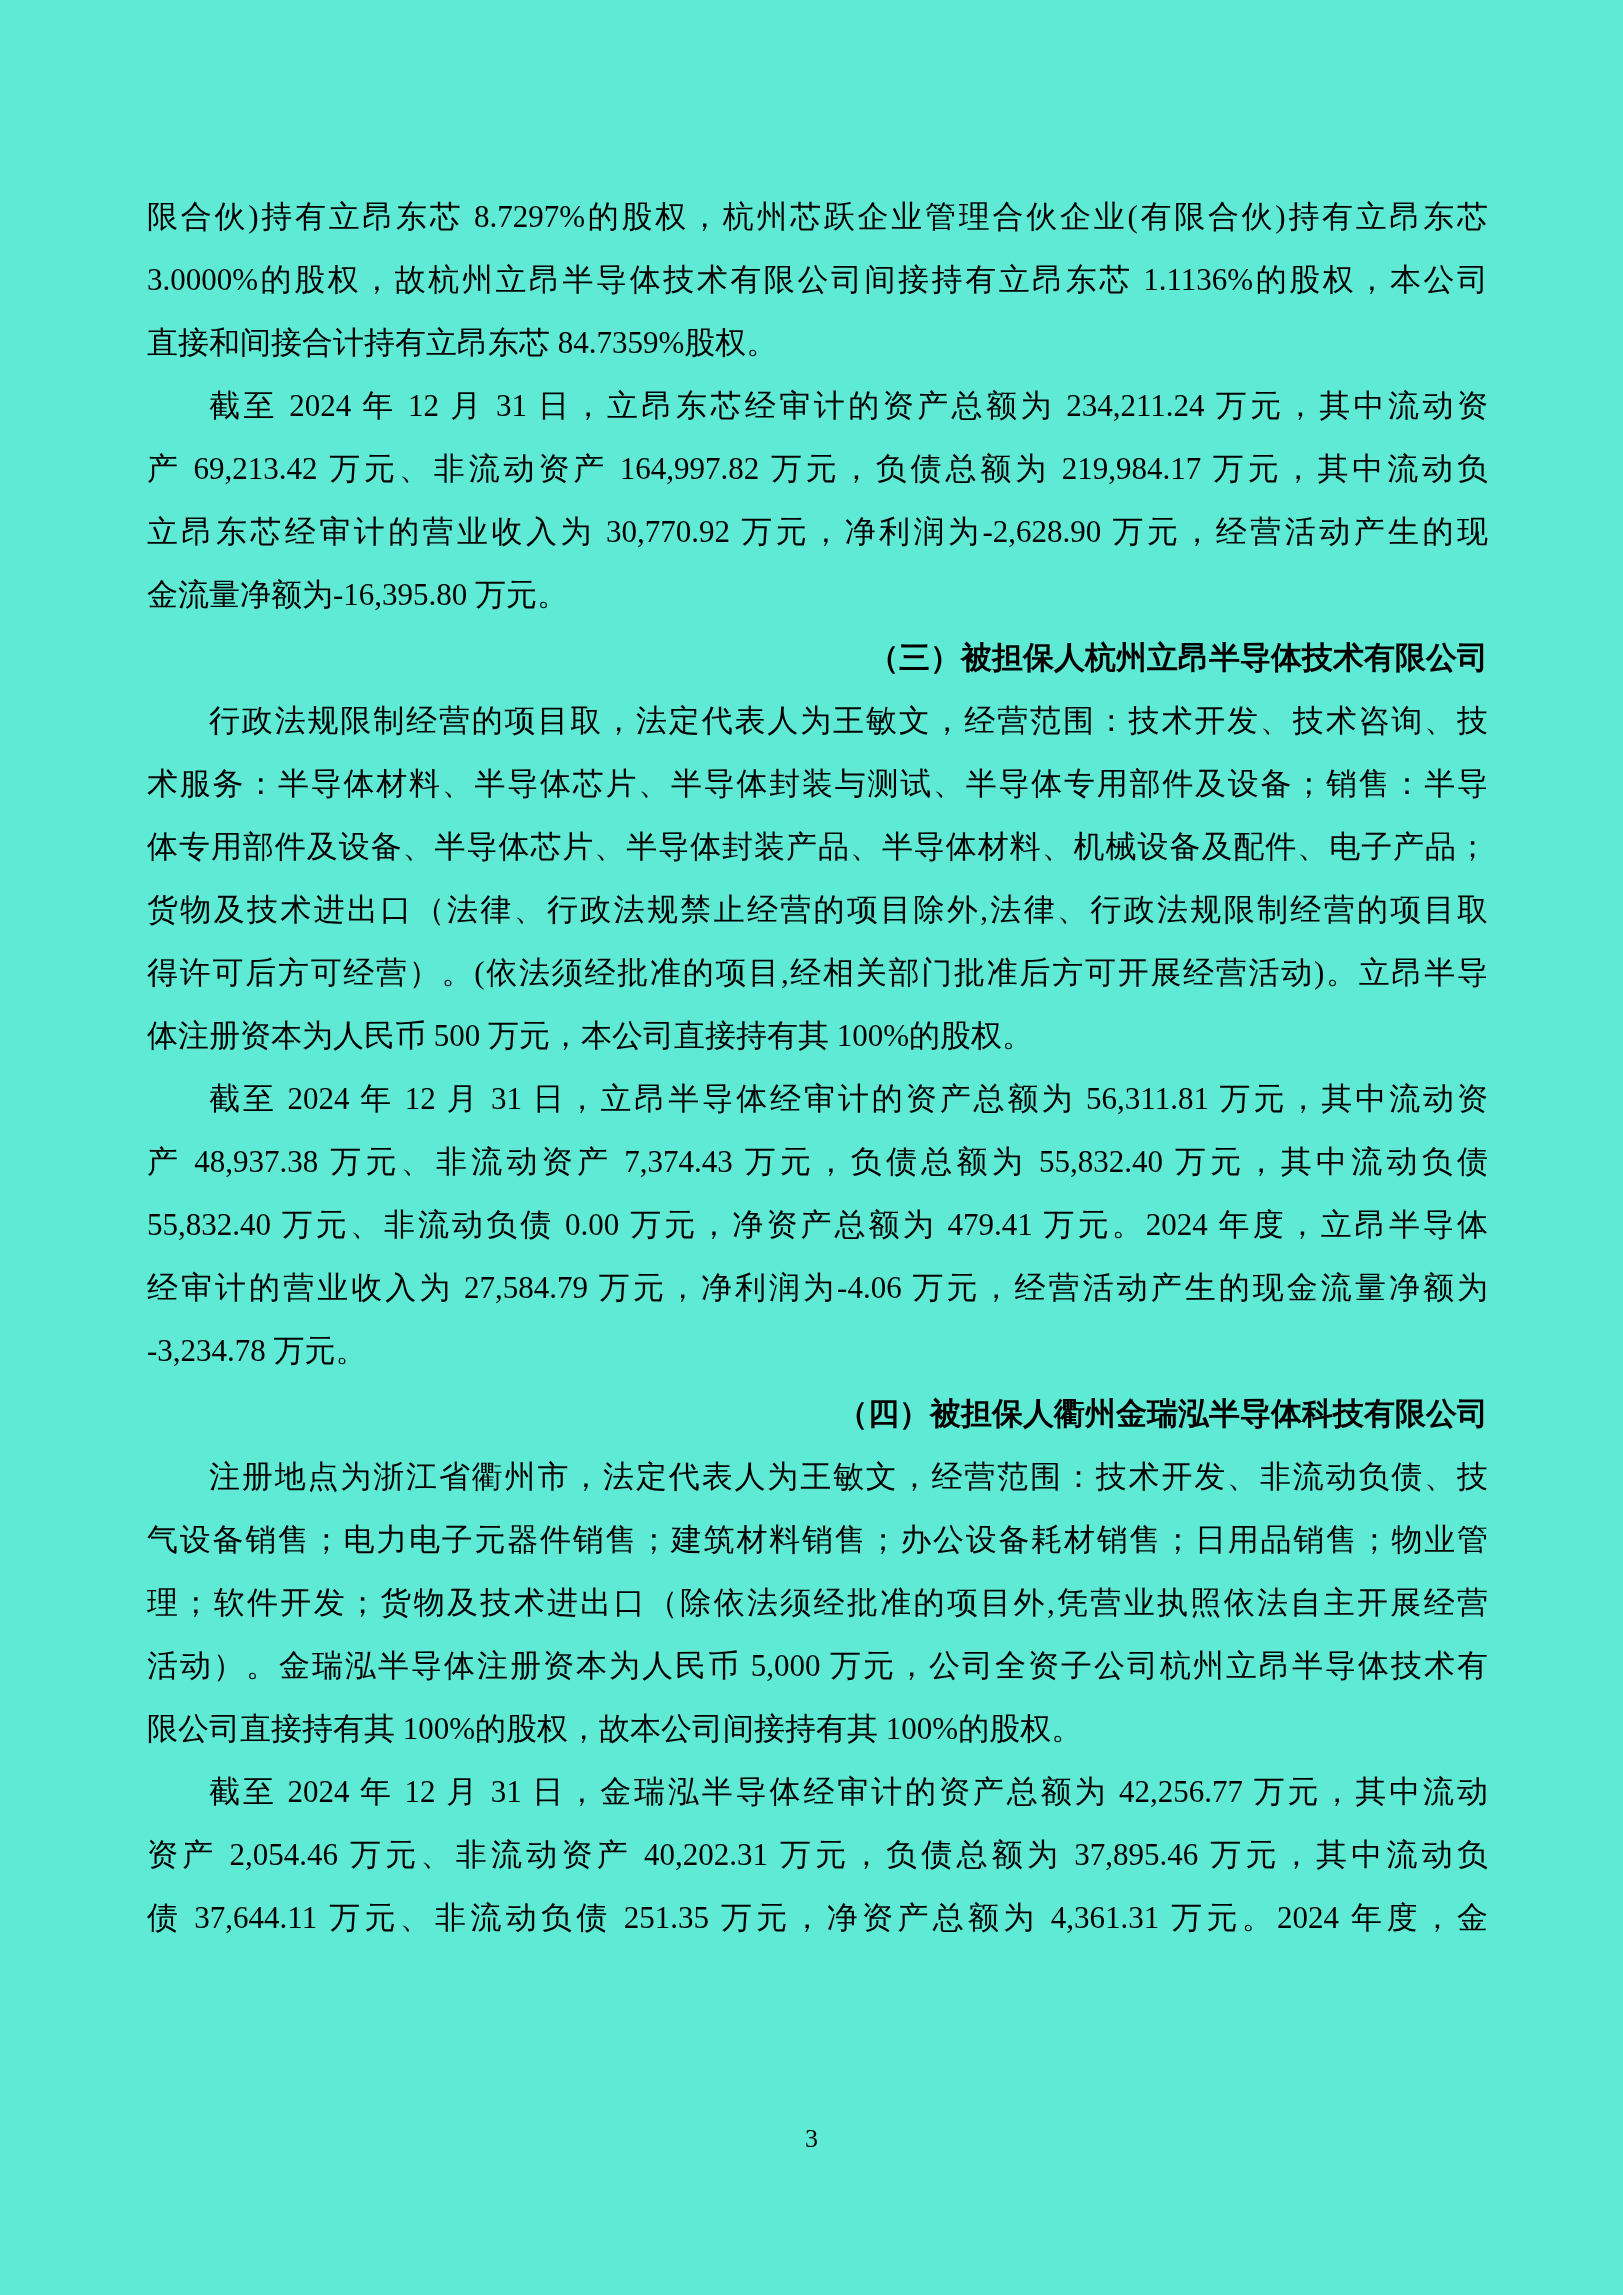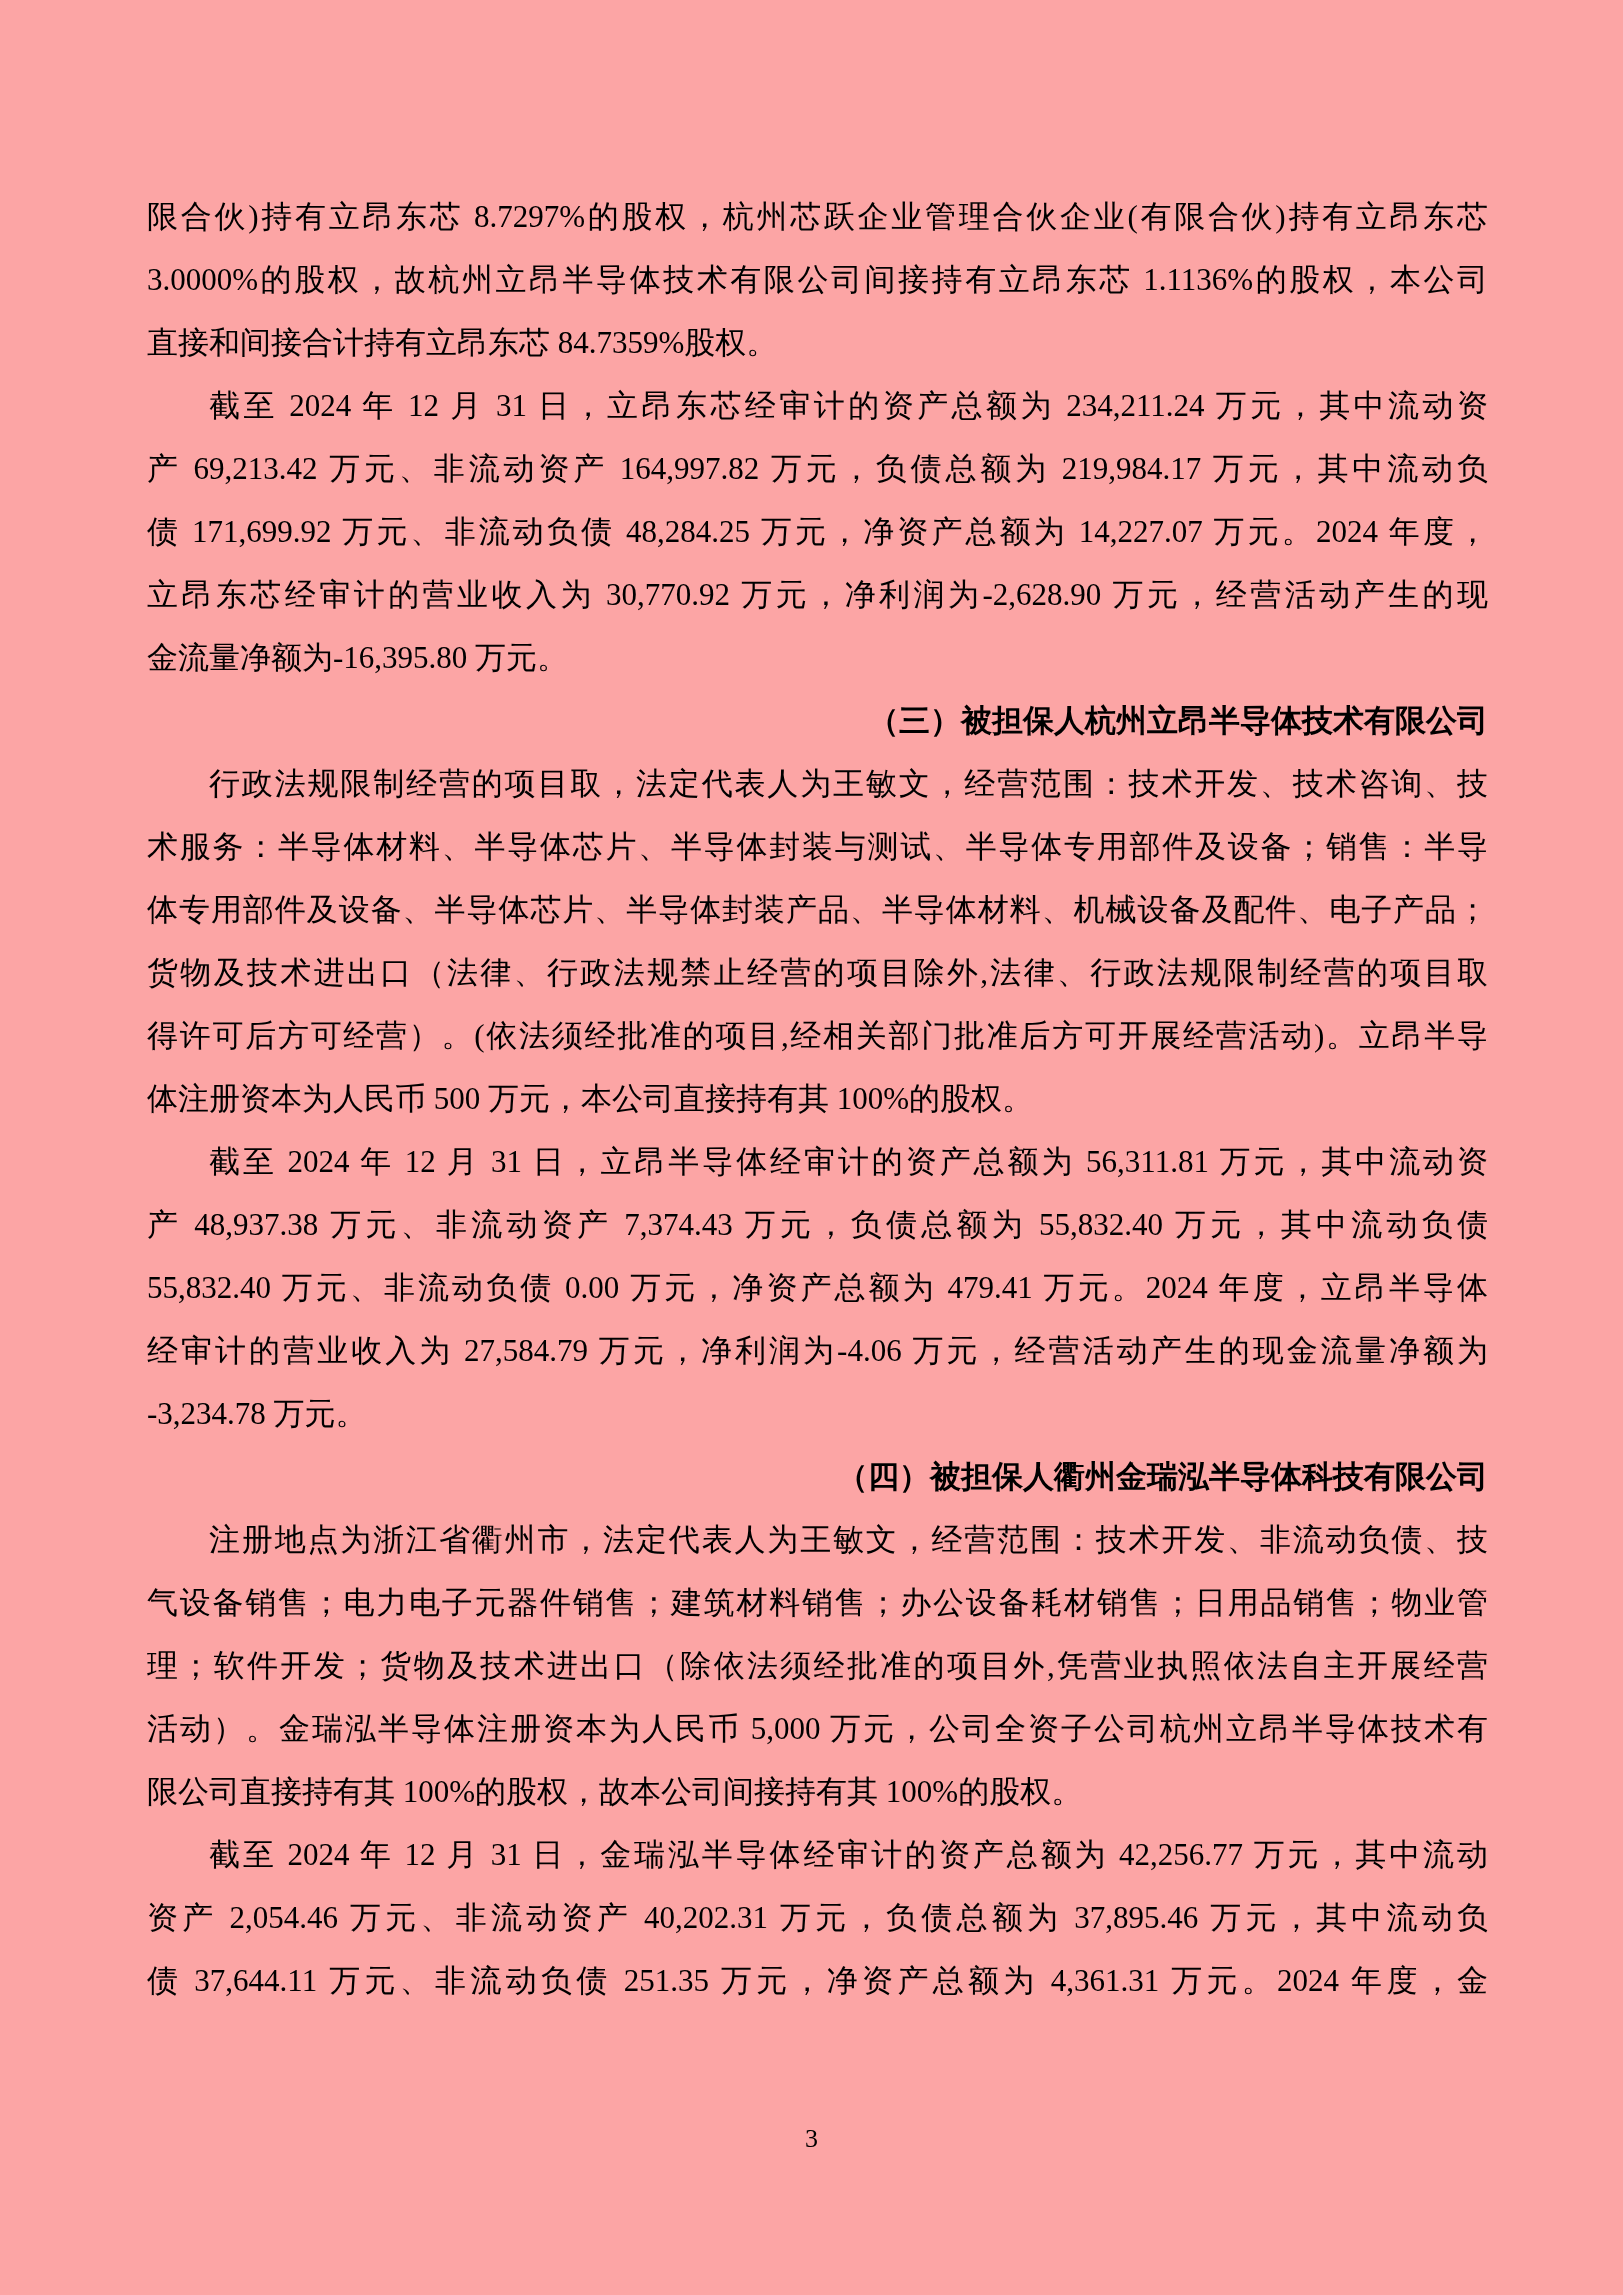--- a/index.html
+++ b/index.html
@@ -4,21 +4,21 @@
 <style>
   html, body {
     margin: 0;
     padding: 0;
     background: #ffffff;
   }
   .page {
     position: relative;
     width: 1623px;
     height: 2295px;
-    background: #fca5a5;
+    background: #5eead4;
     color: #000000;
     font-family: "Liberation Serif", "DejaVu Serif", serif;
     overflow: hidden;
   }
   .doc-body {
     position: absolute;
     left: 147px;
     top: 185px;
     width: 1341px;
   }
@@ -64,21 +64,20 @@
 <div class="page">
   <div class="doc-body" id="doc-body">
       <div>
         <div class="line">限合伙)持有立昂东芯 8.7297%的股权，杭州芯跃企业管理合伙企业(有限合伙)持有立昂东芯</div>
         <div class="line">3.0000%的股权，故杭州立昂半导体技术有限公司间接持有立昂东芯 1.1136%的股权，本公司</div>
         <div class="line end">直接和间接合计持有立昂东芯 84.7359%股权。</div>
       </div>
       <div>
         <div class="line indent">截至 2024 年 12 月 31 日，立昂东芯经审计的资产总额为 234,211.24 万元，其中流动资</div>
         <div class="line">产 69,213.42 万元、非流动资产 164,997.82 万元，负债总额为 219,984.17 万元，其中流动负</div>
-        <div class="line">债 171,699.92 万元、非流动负债 48,284.25 万元，净资产总额为 14,227.07 万元。2024 年度，</div>
         <div class="line">立昂东芯经审计的营业收入为 30,770.92 万元，净利润为-2,628.90 万元，经营活动产生的现</div>
         <div class="line end">金流量净额为-16,395.80 万元。</div>
       </div>
       <div>
         <div class="heading-line">（三）被担保人杭州立昂半导体技术有限公司</div>
       </div>
       <div>
         <div class="line indent">行政法规限制经营的项目取，法定代表人为王敏文，经营范围：技术开发、技术咨询、技</div>
         <div class="line">术服务：半导体材料、半导体芯片、半导体封装与测试、半导体专用部件及设备；销售：半导</div>
         <div class="line">体专用部件及设备、半导体芯片、半导体封装产品、半导体材料、机械设备及配件、电子产品；</div>

